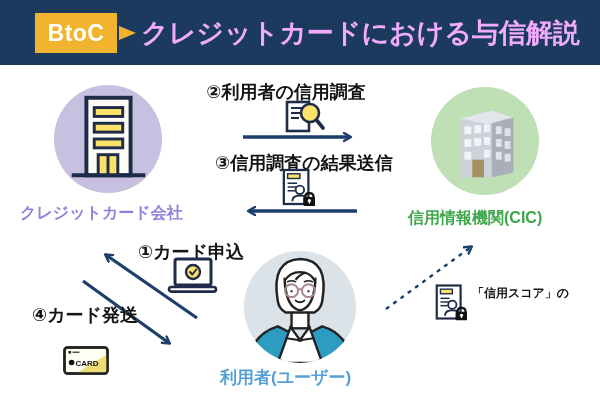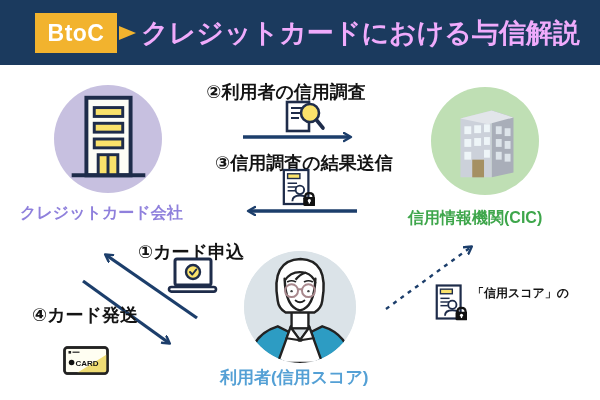--- a/index.html
+++ b/index.html
@@ -177,21 +177,21 @@
         <circle cx="65" cy="40" r="6.5" fill="none" stroke="#a8888d" stroke-width="2"></circle>
         <line x1="54.5" y1="38.5" x2="58.5" y2="38.5" stroke="#a8888d" stroke-width="2"></line>
 
         <circle cx="48" cy="40.5" r="1.2" fill="#444444"></circle>
         <circle cx="65" cy="40.5" r="1.2" fill="#444444"></circle>
 
         <path d="M52,50 Q56.5,53.5 61,50" fill="none" stroke="#222222" stroke-width="1.8" stroke-linecap="round"></path>
       </g>
     </svg>
   </div>
-  <div class="entity-label label-user">利用者(信用スコア)</div>
+  <div class="entity-label label-user">利用者(ユーザー)</div>
 
   <div class="step-label step2">②利用者の信用調査</div>
   <div class="step-label step1">①カード申込</div>
   <div class="step-label step3">③信用調査の結果送信</div>
   <div class="step-label step4">④カード発送</div>
 
   <svg class="mini-icon icon-doc-search" viewBox="0 0 46 35">
     <rect x="6" y="2" width="22" height="29" fill="#ffffff" stroke="#1e2c4a" stroke-width="2.6"></rect>
     <line x1="10" y1="8" x2="24" y2="8" stroke="#1e2c4a" stroke-width="2"></line>
     <line x1="10" y1="13" x2="20" y2="13" stroke="#1e2c4a" stroke-width="2"></line>

